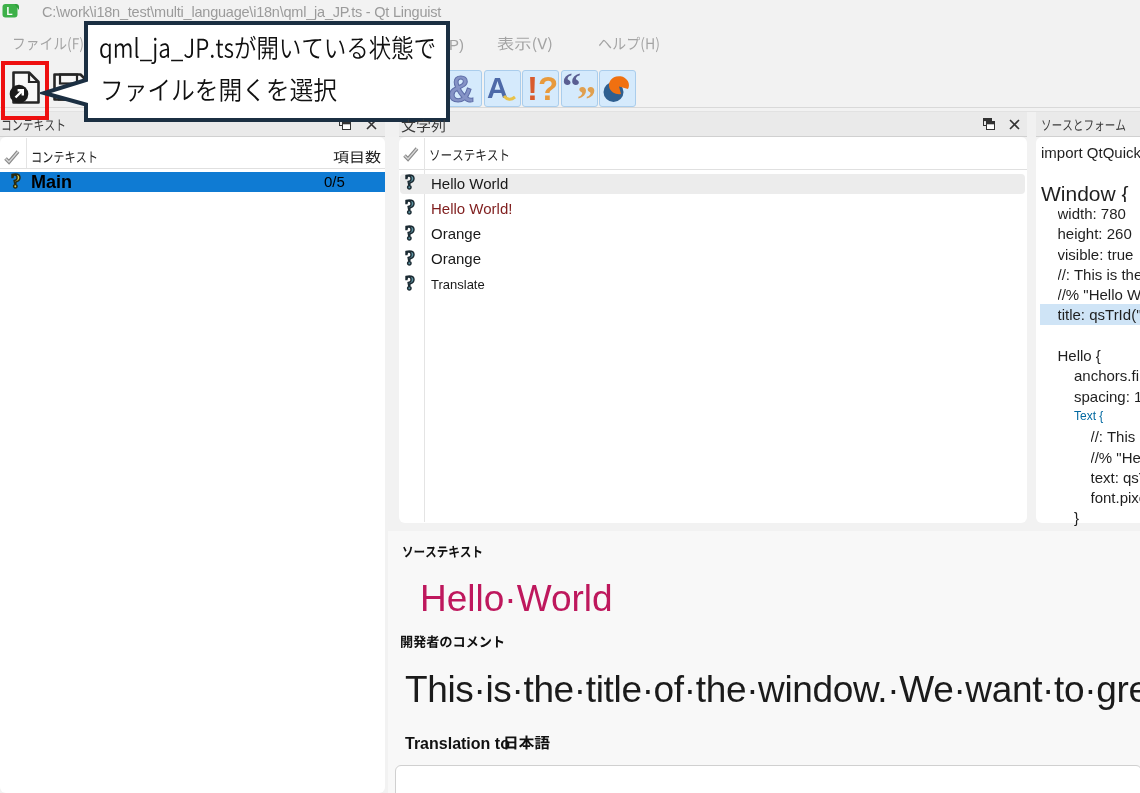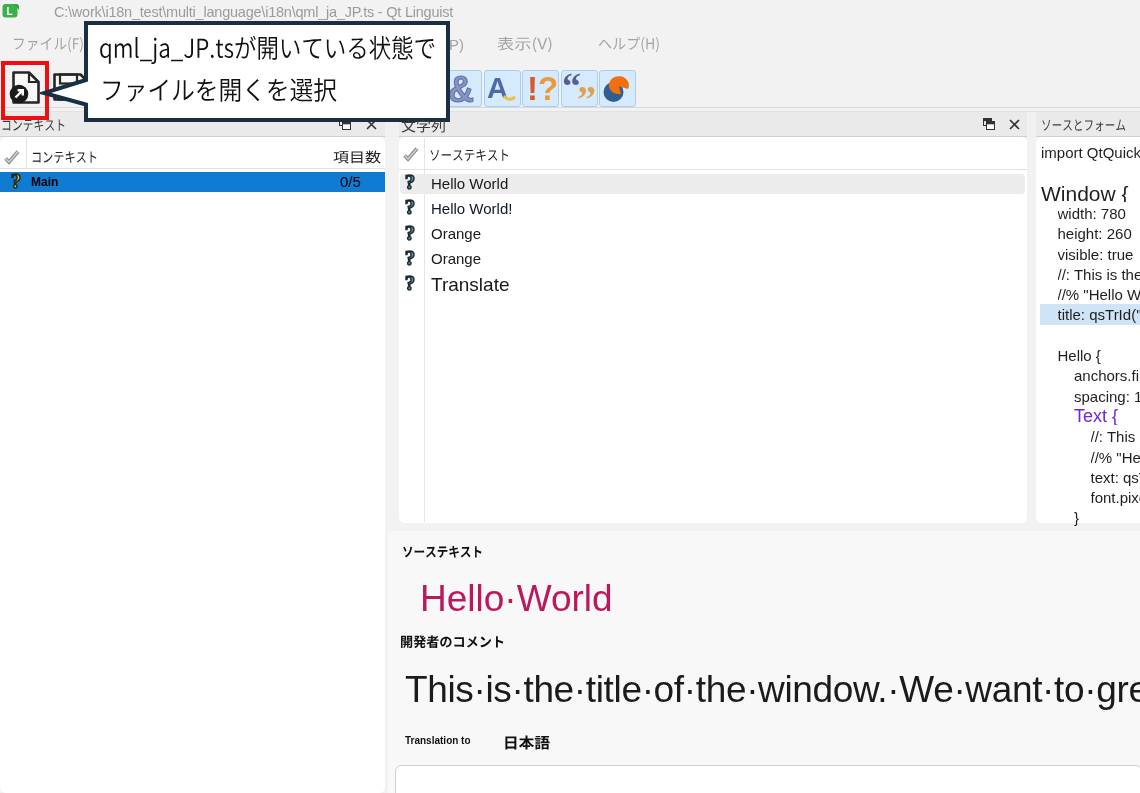--- a/index.html
+++ b/index.html
@@ -1,16 +1,16 @@
 <!DOCTYPE html>
 <html><head><meta charset="utf-8"><style>
 *{margin:0;padding:0;box-sizing:content-box}
 body{width:1140px;height:793px;position:relative;overflow:hidden;background:#f2f2f2;font-family:"Liberation Sans",sans-serif}
 </style></head><body>
-<div style="position:absolute;left:54px;top:4px;width:700px;height:18px;font-size:14.5px;color:#9b9b9b;letter-spacing:-0.22px;white-space:nowrap">C:\work\i18n_test\multi_language\i18n\qml_ja_JP.ts - Qt Linguist</div>
+<div style="position:absolute;left:42px;top:4px;width:700px;height:18px;font-size:14.5px;color:#9b9b9b;letter-spacing:-0.22px;white-space:nowrap">C:\work\i18n_test\multi_language\i18n\qml_ja_JP.ts - Qt Linguist</div>
 <svg style="position:absolute;left:2px;top:3px" width="17" height="16">
 <rect x="0.5" y="1" width="15" height="13.5" rx="3" fill="#3db049"></rect>
 <path d="M12.5 1 h1.5 a3 3 0 0 1 3 3 v3 z" fill="#2f9e3c"></path>
 <text x="4.5" y="12" font-family="Liberation Sans" font-size="10" font-weight="bold" fill="#fff">L</text>
 </svg>
 <div style="position:absolute;left:449px;top:36px;width:30px;height:18px;font-size:15px;color:#a3a3a3">P)</div>
 <div style="position:absolute;left:0px;top:106.5px;width:1140px;height:1px;background:#d9d9d9"></div>
 <div style="position:absolute;left:0px;top:110.5px;width:1140px;height:1px;background:#e2e2e2"></div>
 <div style="position:absolute;left:0px;top:111.5px;width:1140px;height:24px;background:#eaeaea;border-bottom:1px solid #d0d0d0"></div>
 <div style="position:absolute;left:385px;top:111.5px;width:14px;height:25px;background:#f1f1f1"></div>
@@ -37,61 +37,61 @@
 <svg style="position:absolute;left:1009px;top:119px" width="11" height="11" viewBox="0 0 11 11">
 <path d="M1 1 L10 10 M10 1 L1 10" stroke="#333" stroke-width="1.6"></path>
   </svg>
 <div style="position:absolute;left:0px;top:138px;width:385px;height:30px;border-bottom:1px solid #e0e0e0"></div>
 <div style="position:absolute;left:26px;top:138px;width:1px;height:30px;background:#e4e4e4"></div>
 <svg style="position:absolute;left:3px;top:148px" width="18" height="18" viewBox="0 0 18 18">
 <path d="M2.5 10.5 L6 14 L15 3.5" fill="none" stroke="#8a8a8a" stroke-width="3.6"></path>
 <path d="M2.5 10.5 L6 14 L15 3.5" fill="none" stroke="#d8d8d8" stroke-width="1.2"></path>
   </svg>
 <div style="position:absolute;left:0px;top:171.5px;width:385px;height:20px;background:#0f7bd3"></div>
-<div style="position:absolute;left:31px;top:174px;width:120px;height:16px;font-size:12px;font-weight:bold;color:#000;line-height:16px">Main</div>
-<div style="position:absolute;left:340px;top:174px;width:40px;height:16px;font-size:15px;color:#000;line-height:16px">0/5</div>
+<div style="position:absolute;left:31px;top:174px;width:120px;height:16px;font-size:18px;font-weight:bold;color:#000;line-height:16px">Main</div>
+<div style="position:absolute;left:324px;top:174px;width:40px;height:16px;font-size:15px;color:#000;line-height:16px">0/5</div>
 <div style="position:absolute;left:7px;top:171px;width:18px;height:21px;font-family:'Liberation Serif';font-weight:bold;font-size:21px;line-height:21px;color:#d9ca51;-webkit-text-stroke:1.5px #2a2a10;text-align:center">?</div>
 <div style="position:absolute;left:399px;top:138px;width:628px;height:31px;border-bottom:1px solid #e0e0e0"></div>
 <div style="position:absolute;left:424px;top:138px;width:1px;height:384px;background:#e4e4e4"></div>
 <svg style="position:absolute;left:402px;top:145px" width="18" height="18" viewBox="0 0 18 18">
 <path d="M2.5 10.5 L6 14 L15 3.5" fill="none" stroke="#8a8a8a" stroke-width="3.6"></path>
 <path d="M2.5 10.5 L6 14 L15 3.5" fill="none" stroke="#d8d8d8" stroke-width="1.2"></path>
   </svg>
 <div style="position:absolute;left:400px;top:173.5px;width:625px;height:20px;background:#ececec;border-radius:4px"></div>
 <div style="position:absolute;left:431px;top:174.5px;width:300px;height:18px;font-size:15px;color:#191919;line-height:18px">Hello World</div>
 <div style="position:absolute;left:402px;top:172.0px;width:16px;height:21px;font-family:'Liberation Serif';font-weight:bold;font-size:21px;line-height:21px;color:#5d93a2;-webkit-text-stroke:1.5px #1c2b33;text-align:center">?</div>
-<div style="position:absolute;left:431px;top:199.82999999999998px;width:300px;height:18px;font-size:15px;color:#0f172a;line-height:18px">Hello World!</div>
+<div style="position:absolute;left:431px;top:199.82999999999998px;width:300px;height:18px;font-size:15px;color:#7f1d1d;line-height:18px">Hello World!</div>
 <div style="position:absolute;left:402px;top:197.3px;width:16px;height:21px;font-family:'Liberation Serif';font-weight:bold;font-size:21px;line-height:21px;color:#5d93a2;-webkit-text-stroke:1.5px #1c2b33;text-align:center">?</div>
 <div style="position:absolute;left:431px;top:225.16px;width:300px;height:18px;font-size:15px;color:#191919;line-height:18px">Orange</div>
 <div style="position:absolute;left:402px;top:222.7px;width:16px;height:21px;font-family:'Liberation Serif';font-weight:bold;font-size:21px;line-height:21px;color:#5d93a2;-webkit-text-stroke:1.5px #1c2b33;text-align:center">?</div>
 <div style="position:absolute;left:431px;top:250.49px;width:300px;height:18px;font-size:15px;color:#191919;line-height:18px">Orange</div>
 <div style="position:absolute;left:402px;top:248.0px;width:16px;height:21px;font-family:'Liberation Serif';font-weight:bold;font-size:21px;line-height:21px;color:#5d93a2;-webkit-text-stroke:1.5px #1c2b33;text-align:center">?</div>
-<div style="position:absolute;left:431px;top:275.82px;width:300px;height:18px;font-size:19px;color:#191919;line-height:18px">Translate</div>
+<div style="position:absolute;left:431px;top:275.82px;width:300px;height:18px;font-size:13px;color:#191919;line-height:18px">Translate</div>
 <div style="position:absolute;left:402px;top:273.3px;width:16px;height:21px;font-family:'Liberation Serif';font-weight:bold;font-size:21px;line-height:21px;color:#5d93a2;-webkit-text-stroke:1.5px #1c2b33;text-align:center">?</div>
 <div style="position:absolute;left:1040px;top:304.4px;width:100px;height:20.3px;background:#cfe4f6"></div>
 <div style="position:absolute;left:1041.0px;top:144.0px;width:99.0px;height:17px;font-size:15px;color:#1f1f1f;line-height:17px;white-space:pre;overflow:hidden">import QtQuick 2.0</div>
 <div style="position:absolute;left:1041.0px;top:184.6px;width:99.0px;height:17px;font-size:21px;color:#1f1f1f;line-height:17px;white-space:pre;overflow:hidden">Window {</div>
 <div style="position:absolute;left:1057.5px;top:204.9px;width:82.5px;height:17px;font-size:15px;color:#1f1f1f;line-height:17px;white-space:pre;overflow:hidden">width: 780</div>
 <div style="position:absolute;left:1057.5px;top:225.2px;width:82.5px;height:17px;font-size:15px;color:#1f1f1f;line-height:17px;white-space:pre;overflow:hidden">height: 260</div>
 <div style="position:absolute;left:1057.5px;top:245.5px;width:82.5px;height:17px;font-size:15px;color:#1f1f1f;line-height:17px;white-space:pre;overflow:hidden">visible: true</div>
 <div style="position:absolute;left:1057.5px;top:265.8px;width:82.5px;height:17px;font-size:15px;color:#1f1f1f;line-height:17px;white-space:pre;overflow:hidden">//: This is the title of</div>
 <div style="position:absolute;left:1057.5px;top:286.09999999999997px;width:82.5px;height:17px;font-size:15px;color:#1f1f1f;line-height:17px;white-space:pre;overflow:hidden">//% "Hello World"</div>
 <div style="position:absolute;left:1057.5px;top:306.40000000000003px;width:82.5px;height:17px;font-size:15px;color:#1f1f1f;line-height:17px;white-space:pre;overflow:hidden">title: qsTrId("hello</div>
 <div style="position:absolute;left:1057.5px;top:347.0px;width:82.5px;height:17px;font-size:15px;color:#1f1f1f;line-height:17px;white-space:pre;overflow:hidden">Hello {</div>
 <div style="position:absolute;left:1074.0px;top:367.3px;width:66.0px;height:17px;font-size:15px;color:#1f1f1f;line-height:17px;white-space:pre;overflow:hidden">anchors.fill: parent</div>
 <div style="position:absolute;left:1074.0px;top:387.6px;width:66.0px;height:17px;font-size:15px;color:#1f1f1f;line-height:17px;white-space:pre;overflow:hidden">spacing: 10</div>
-<div style="position:absolute;left:1074.0px;top:407.90000000000003px;width:66.0px;height:17px;font-size:18px;color:#6d28d9;line-height:17px;white-space:pre;overflow:hidden">Text {</div>
+<div style="position:absolute;left:1074.0px;top:407.90000000000003px;width:66.0px;height:17px;font-size:12px;color:#0369a1;line-height:17px;white-space:pre;overflow:hidden">Text {</div>
 <div style="position:absolute;left:1090.5px;top:428.2px;width:49.5px;height:17px;font-size:15px;color:#1f1f1f;line-height:17px;white-space:pre;overflow:hidden">//: This is a text</div>
 <div style="position:absolute;left:1090.5px;top:448.5px;width:49.5px;height:17px;font-size:15px;color:#1f1f1f;line-height:17px;white-space:pre;overflow:hidden">//% "Hello World"</div>
 <div style="position:absolute;left:1090.5px;top:468.8px;width:49.5px;height:17px;font-size:15px;color:#1f1f1f;line-height:17px;white-space:pre;overflow:hidden">text: qsTrId("hel</div>
 <div style="position:absolute;left:1090.5px;top:489.1px;width:49.5px;height:17px;font-size:15px;color:#1f1f1f;line-height:17px;white-space:pre;overflow:hidden">font.pixelSize: 20</div>
 <div style="position:absolute;left:1074.0px;top:509.40000000000003px;width:66.0px;height:17px;font-size:15px;color:#1f1f1f;line-height:17px;white-space:pre;overflow:hidden">}</div>
 <div style="position:absolute;left:420px;top:578px;width:700px;height:44px;font-size:37px;color:#be185d;letter-spacing:0px">Hello·World</div>
 <div style="position:absolute;left:405px;top:669px;width:736px;height:48px;font-size:37px;letter-spacing:-0.35px;color:#1b1b1b;white-space:nowrap;overflow:hidden">This·is·the·title·of·the·window.·We·want·to·greet</div>
-<div style="position:absolute;left:405px;top:735px;width:110px;height:18px;font-size:10px;font-weight:bold;color:#111">Translation to</div>
+<div style="position:absolute;left:405px;top:735px;width:110px;height:18px;font-size:16px;font-weight:bold;color:#111">Translation to</div>
 <div style="position:absolute;left:395px;top:765px;width:745px;height:60px;background:#fff;border:1px solid #d0d0d0;border-radius:6px"></div>
 <svg style="position:absolute;left:0px;top:58px" width="60" height="65" viewBox="0 0 60 65">
 <path d="M13.5 14.5 H29 L38.5 24 V44.5 H13.5 Z" fill="#f8f8f8" stroke="#262626" stroke-width="2.6" stroke-linejoin="round"></path>
 <path d="M29 14.5 V24 H38.5" fill="none" stroke="#262626" stroke-width="2.2"></path>
 <circle cx="19" cy="36" r="9.3" fill="#1b1b1b"></circle>
 <path d="M15.5 39.5 L22.5 32.5 M22.8 37.5 v-5.2 h-5.2" fill="none" stroke="#fff" stroke-width="2.4"></path>
 </svg>
 <div style="position:absolute;left:1px;top:61px;width:40px;height:51px;border:4px solid #ee0f0f"></div>
 <svg style="position:absolute;left:50px;top:70px" width="42" height="34" viewBox="0 0 42 34">
 <path d="M4.5 4.5 h26 l7 7 v18 h-33 z" fill="#f8f8f8" stroke="#262626" stroke-width="2.6" stroke-linejoin="round"></path>

